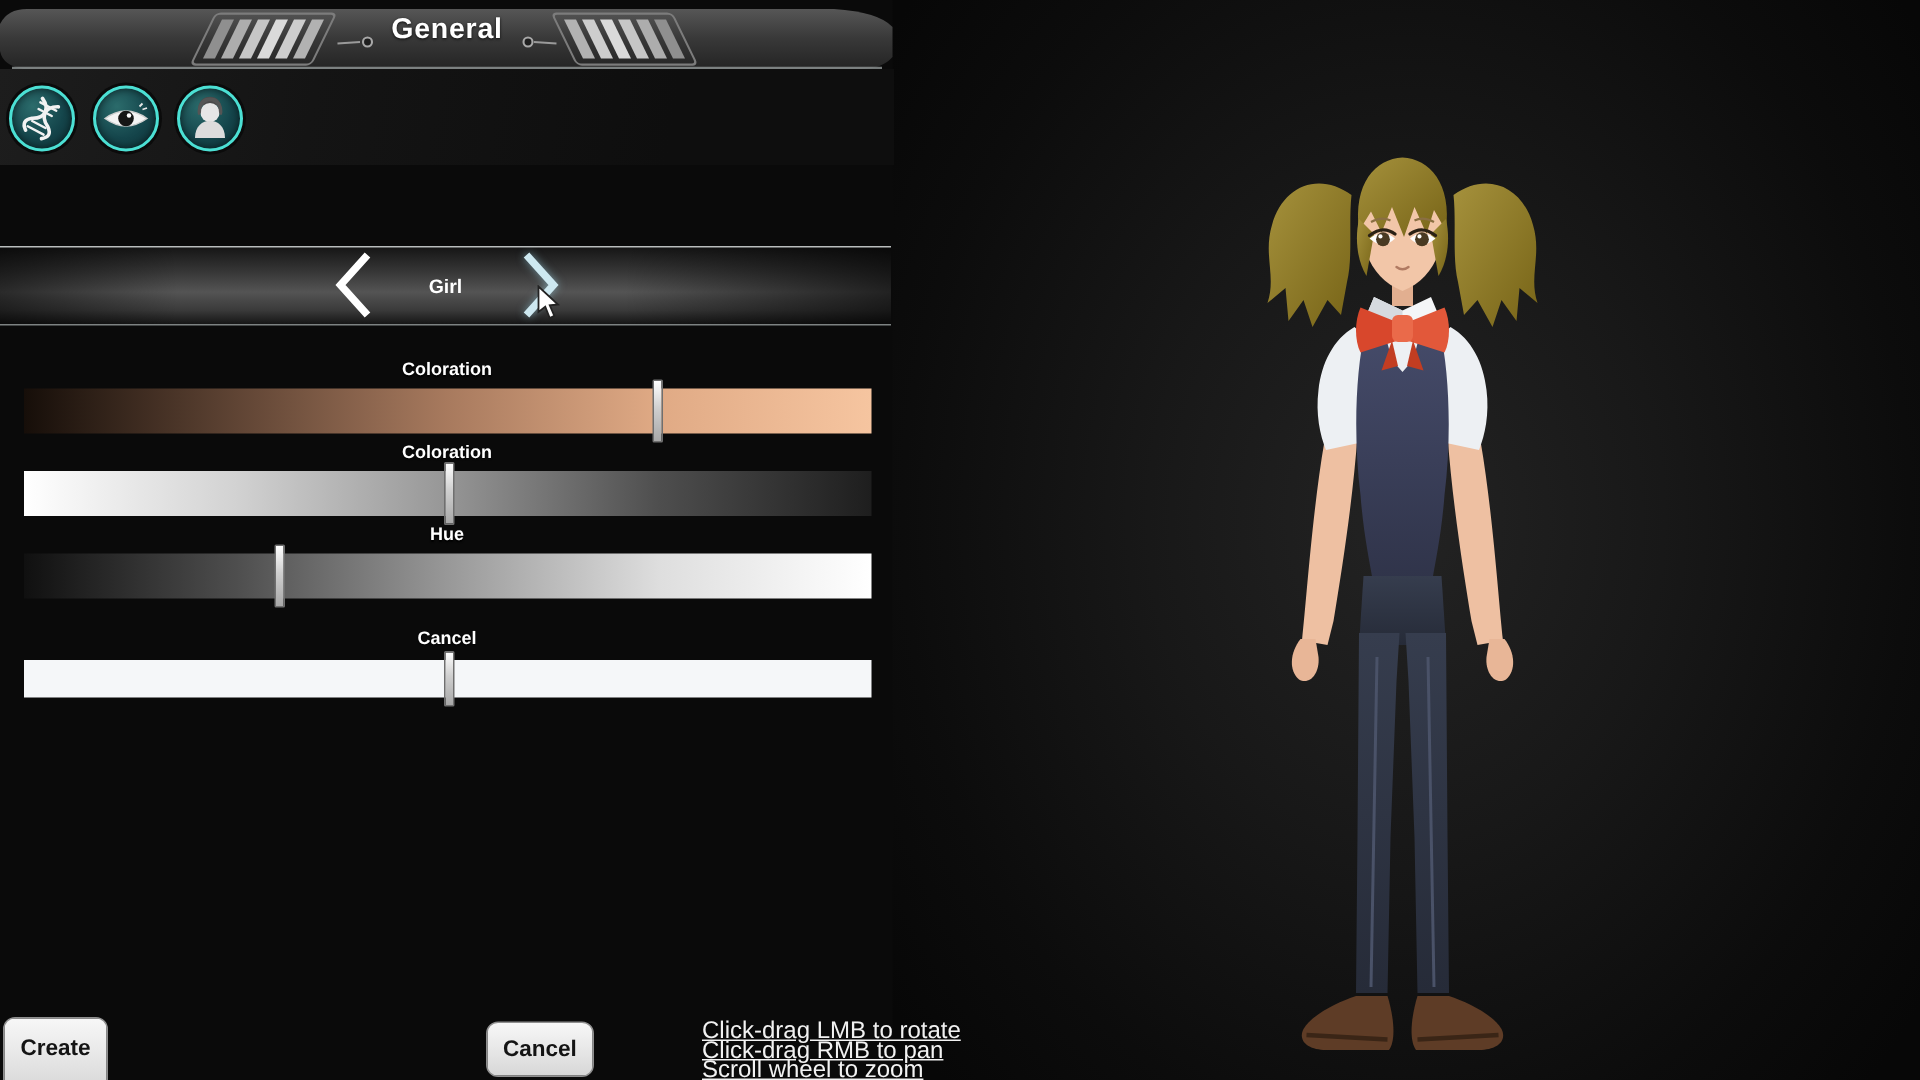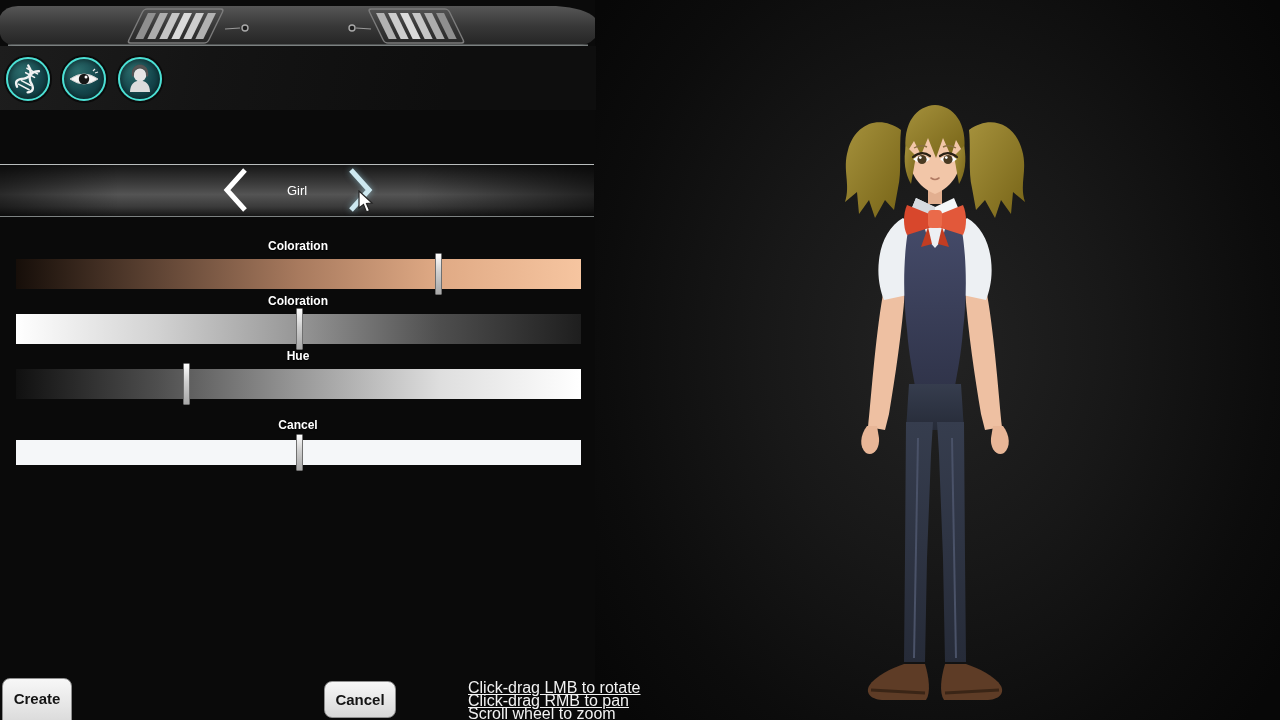--- a/index.html
+++ b/index.html
@@ -31,21 +31,21 @@
       linear-gradient(90deg, rgba(0,0,0,.55) 0%, rgba(0,0,0,0) 18%, rgba(0,0,0,0) 72%, rgba(0,0,0,.65) 100%),
       linear-gradient(180deg,#101010 0%,#2c2c2c 38%,#434343 58%,#2f2f2f 80%,#121212 100%);}
   .name-row{top:110px;height:47px;}
   .name-row .val{position:absolute;left:0;top:0;width:100%;height:100%;display:flex;
     align-items:center;justify-content:center;color:#d2d2d2;font-size:13px;}
   .gender-row{top:164px;height:51px;
     background:
       linear-gradient(90deg, rgba(0,0,0,.5) 0%, rgba(0,0,0,0) 20%, rgba(0,0,0,0) 70%, rgba(0,0,0,.6) 100%),
       linear-gradient(180deg,#161616 0%,#3a3a3a 35%,#545454 58%,#3a3a3a 82%,#161616 100%);}
   .gender-row .val{position:absolute;left:0;top:0;width:100%;height:100%;display:flex;
-    align-items:center;justify-content:center;color:#ffffff;font-size:13px;font-weight:normal;}
+    align-items:center;justify-content:center;color:#ffffff;font-size:13px;font-weight:bold;}
   .arrow-btn{position:absolute;top:2px;width:34px;height:46px;background:transparent;border:none;padding:0;cursor:pointer;}
   .arrow-prev{left:219px;}
   .arrow-next{left:343px;filter:drop-shadow(0 0 3px rgba(160,220,240,.55));}
 
   
   .slider{position:absolute;left:0;width:596px;}
   .slider .lbl{position:absolute;left:0;top:0;width:100%;text-align:center;
     color:#fff;font-size:12px;font-weight:bold;text-shadow:0 1px 1px #000;}
   .slider .track{position:absolute;left:16px;width:565px;cursor:pointer;}
   .slider .handle{position:absolute;width:7px;border-radius:1px;cursor:ew-resize;
@@ -187,20 +187,21 @@
         <rect x="12" y="0" width="8" height="26" fill="#cdcdcd"></rect>
         <rect x="24" y="0" width="8" height="26" fill="#dadada"></rect>
         <rect x="36" y="0" width="8" height="26" fill="#c6c6c6"></rect>
         <rect x="48" y="0" width="8" height="26" fill="#adadad"></rect>
         <rect x="60" y="0" width="8" height="26" fill="#8f8f8f"></rect>
         <rect x="-6" y="-4" width="80" height="34" fill="none" stroke="#7c7c7c" stroke-width="1.5" rx="3"></rect>
       </g>
       <path d="M356,28 L371,29" stroke="#9a9a9a" stroke-width="1.2"></path>
       <circle cx="352" cy="28" r="3" fill="#1e1e1e" stroke="#a8a8a8" stroke-width="1.4"></circle>
     </svg>
+    <div class="panel-title">General</div>
 
     <div class="icon-row">
       <button class="cat-btn" style="left:6px;">
         <svg width="30" height="30" viewBox="-15 -15 30 30">
           <g transform="rotate(28)" stroke="#f2f2f2" fill="none" stroke-linecap="round">
             <path d="M-6,-12 C4,-7 -4,-2 6,3 C10,6 10,9 6,12" stroke-width="2.4"></path>
             <path d="M6,-12 C-4,-7 4,-2 -6,3 C-10,6 -10,9 -6,12" stroke-width="2.4"></path>
             <path d="M-6,-9 L6,-9 M-5,-4.5 L5,-4.5 M-5,4.5 L5,4.5 M-6,9 L6,9" stroke-width="1.6"></path>
           </g>
         </svg>

